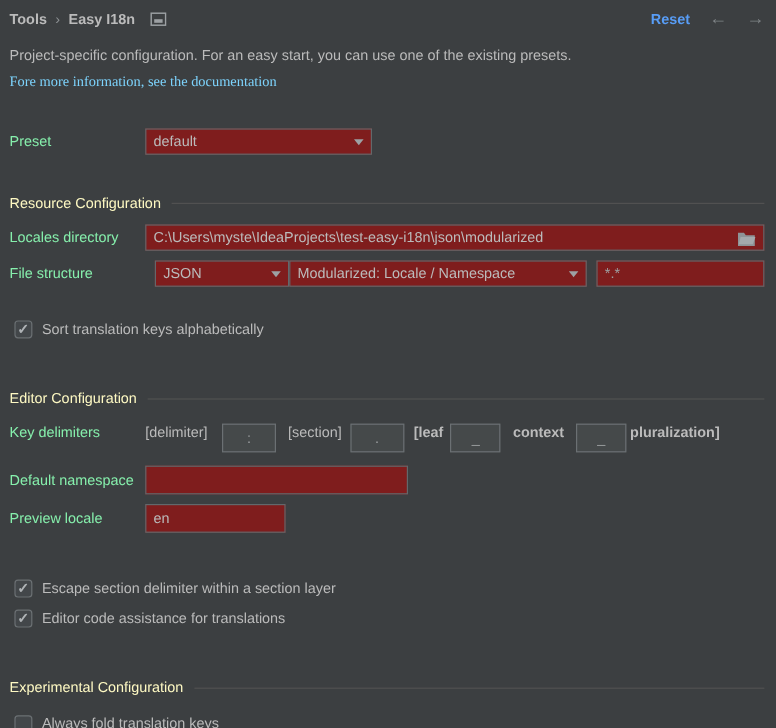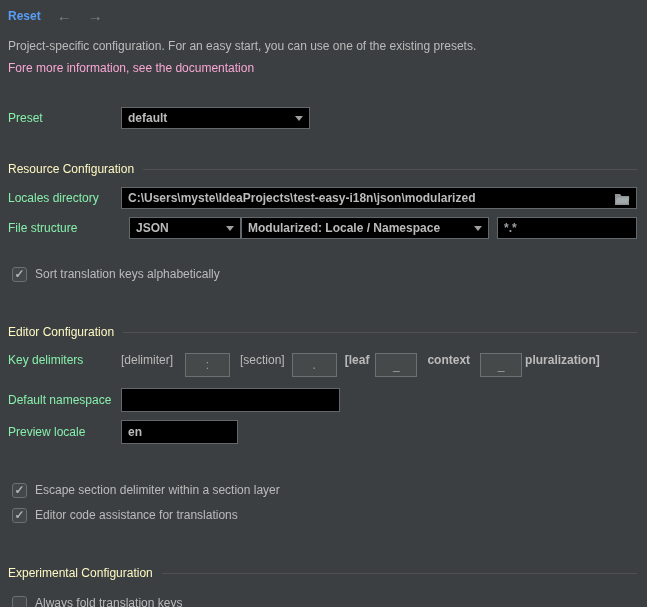--- a/index.html
+++ b/index.html
@@ -14,36 +14,35 @@
   .topbar { display: flex; justify-content: space-between; align-items: center; height: 16px; }
   .breadcrumb { display: flex; align-items: center; gap: 7px; }
   .crumb { font-weight: bold; color: #bbbbbb; }
   .crumb-sep { color: #8c9093; font-size: 12px; }
   .dialog-icon { display: inline-flex; margin-left: 6px; }
   .topbar-right { display: flex; align-items: center; gap: 16px; }
   .reset-link { color: #589df6; font-weight: bold; cursor: pointer; }
   .nav-arrow { color: #7f8487; font-size: 15px; line-height: 14px; }
 
   .description { margin-top: 15px; height: 14px; color: #bbbbbb; }
-  .doc-link { margin-top: 8px; height: 14px; color: #f9a8d4; cursor: pointer; width: fit-content; }
+  .doc-link { margin-top: 8px; height: 14px; color: #7dd3fc; cursor: pointer; width: fit-content; font-family: Liberation Serif, serif; }
 
   .row { display: flex; align-items: center; }
   .label { width: 113px; flex-shrink: 0; color: #86efac; }
 
   .field, .combobox {
-    background: #000000;
+    background: #7f1d1d;
     border: 1px solid #62686b;
     color: #bbbbbb;
     height: 22px;
     display: flex;
     align-items: center;
     padding: 0 6px;
     white-space: nowrap;
     overflow: hidden;
-    font-weight: bold;
   }
   .combobox { justify-content: space-between; cursor: default; }
   .combo-arrow {
     width: 0; height: 0;
     border-left: 4px solid transparent;
     border-right: 4px solid transparent;
     border-top: 5px solid #9da1a4;
     margin-left: 8px;
     flex-shrink: 0;
   }
@@ -83,20 +82,31 @@
   }
   .delim-label { white-space: nowrap; }
   .delim-label.bold { font-weight: bold; }
 
   .h24 { height: 24px; }
 </style>
 </head>
 <body>
 
 <div class="topbar">
+  <div class="breadcrumb">
+    <span class="crumb">Tools</span>
+    <span class="crumb-sep">›</span>
+    <span class="crumb">Easy I18n</span>
+    <span class="dialog-icon">
+      <svg width="14" height="12" viewBox="0 0 14 12">
+        <rect x="1" y="1" width="12" height="10" fill="none" stroke="#9da1a4" stroke-width="1.2"></rect>
+        <rect x="3.5" y="6" width="7" height="3" fill="#9da1a4"></rect>
+      </svg>
+    </span>
+  </div>
   <div class="topbar-right">
     <span class="reset-link">Reset</span>
     <span class="nav-arrow">←</span>
     <span class="nav-arrow">→</span>
   </div>
 </div>
 
 <div class="description">Project-specific configuration. For an easy start, you can use one of the existing presets.</div>
 <div class="doc-link">Fore more information, see the documentation</div>
 

